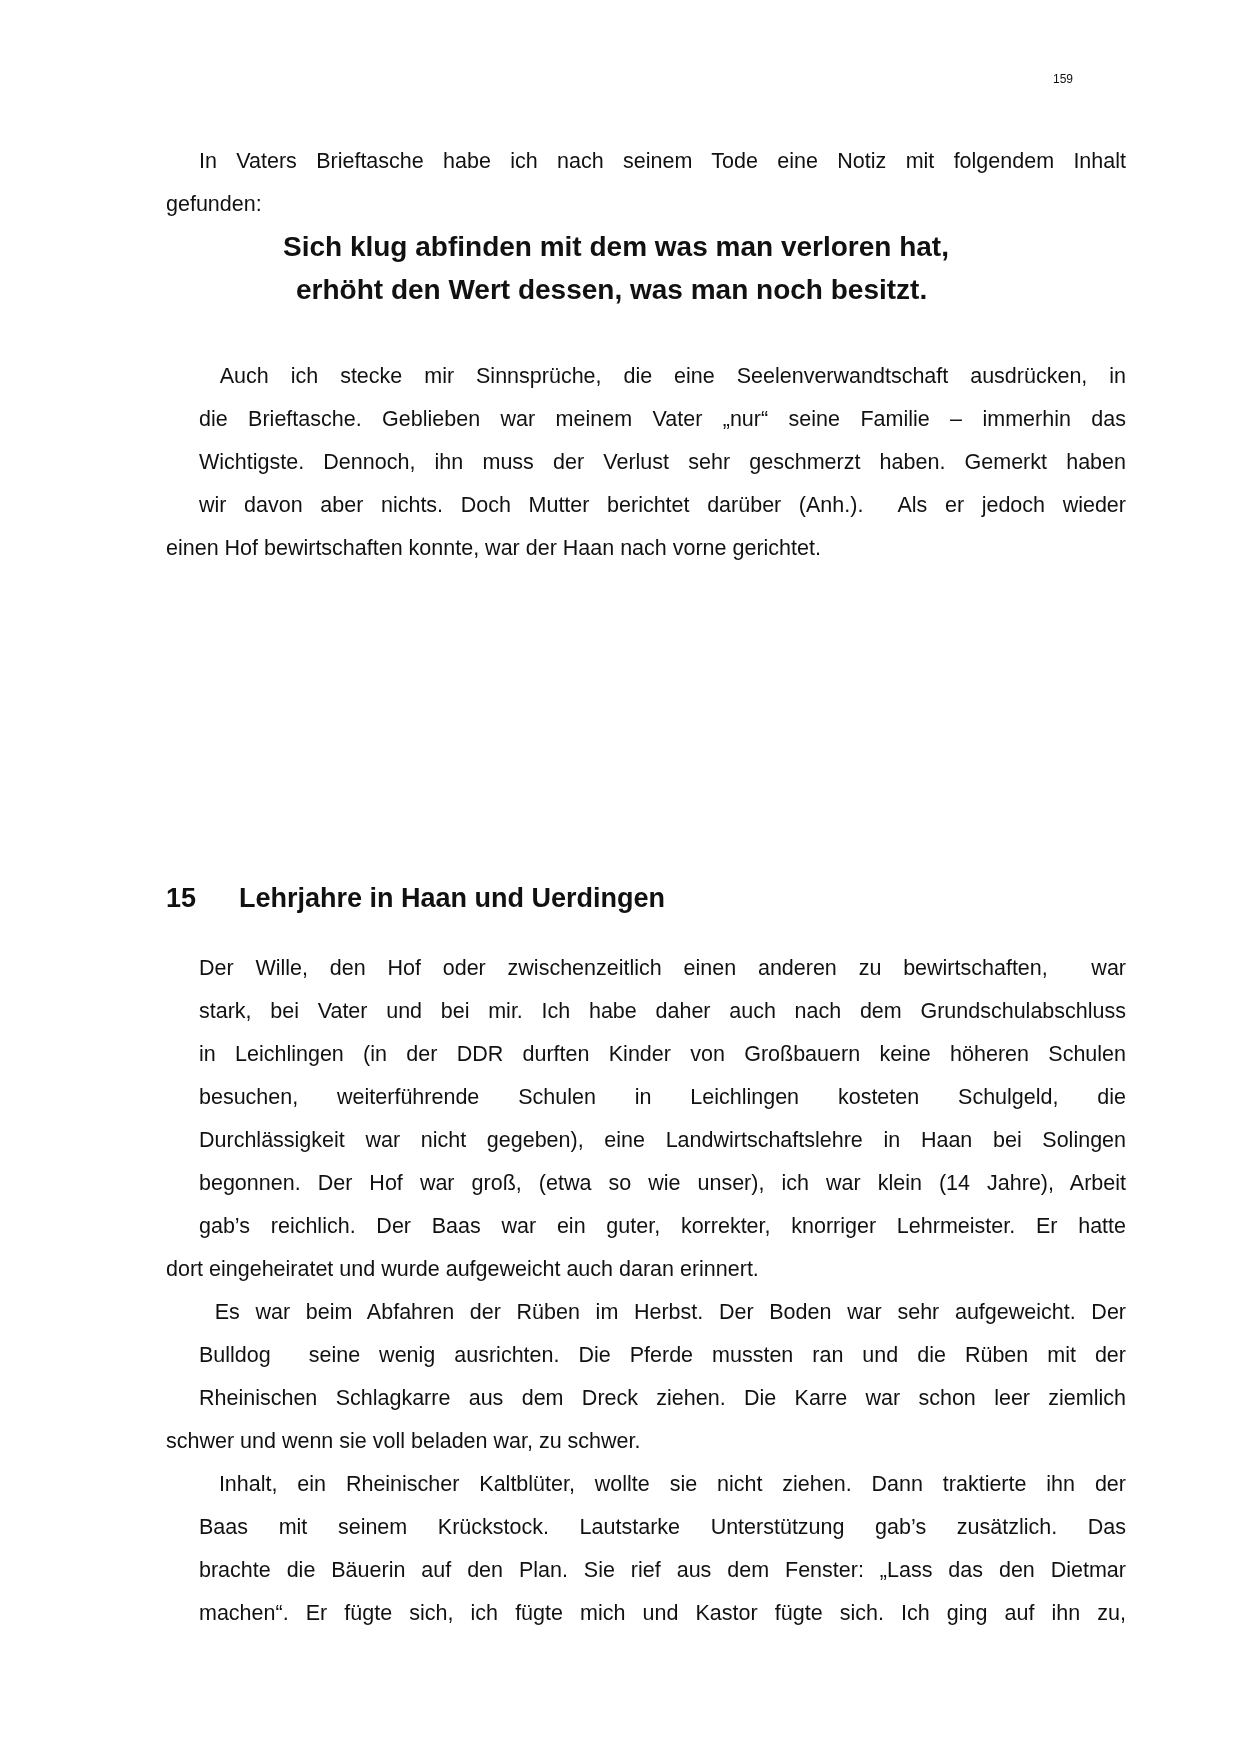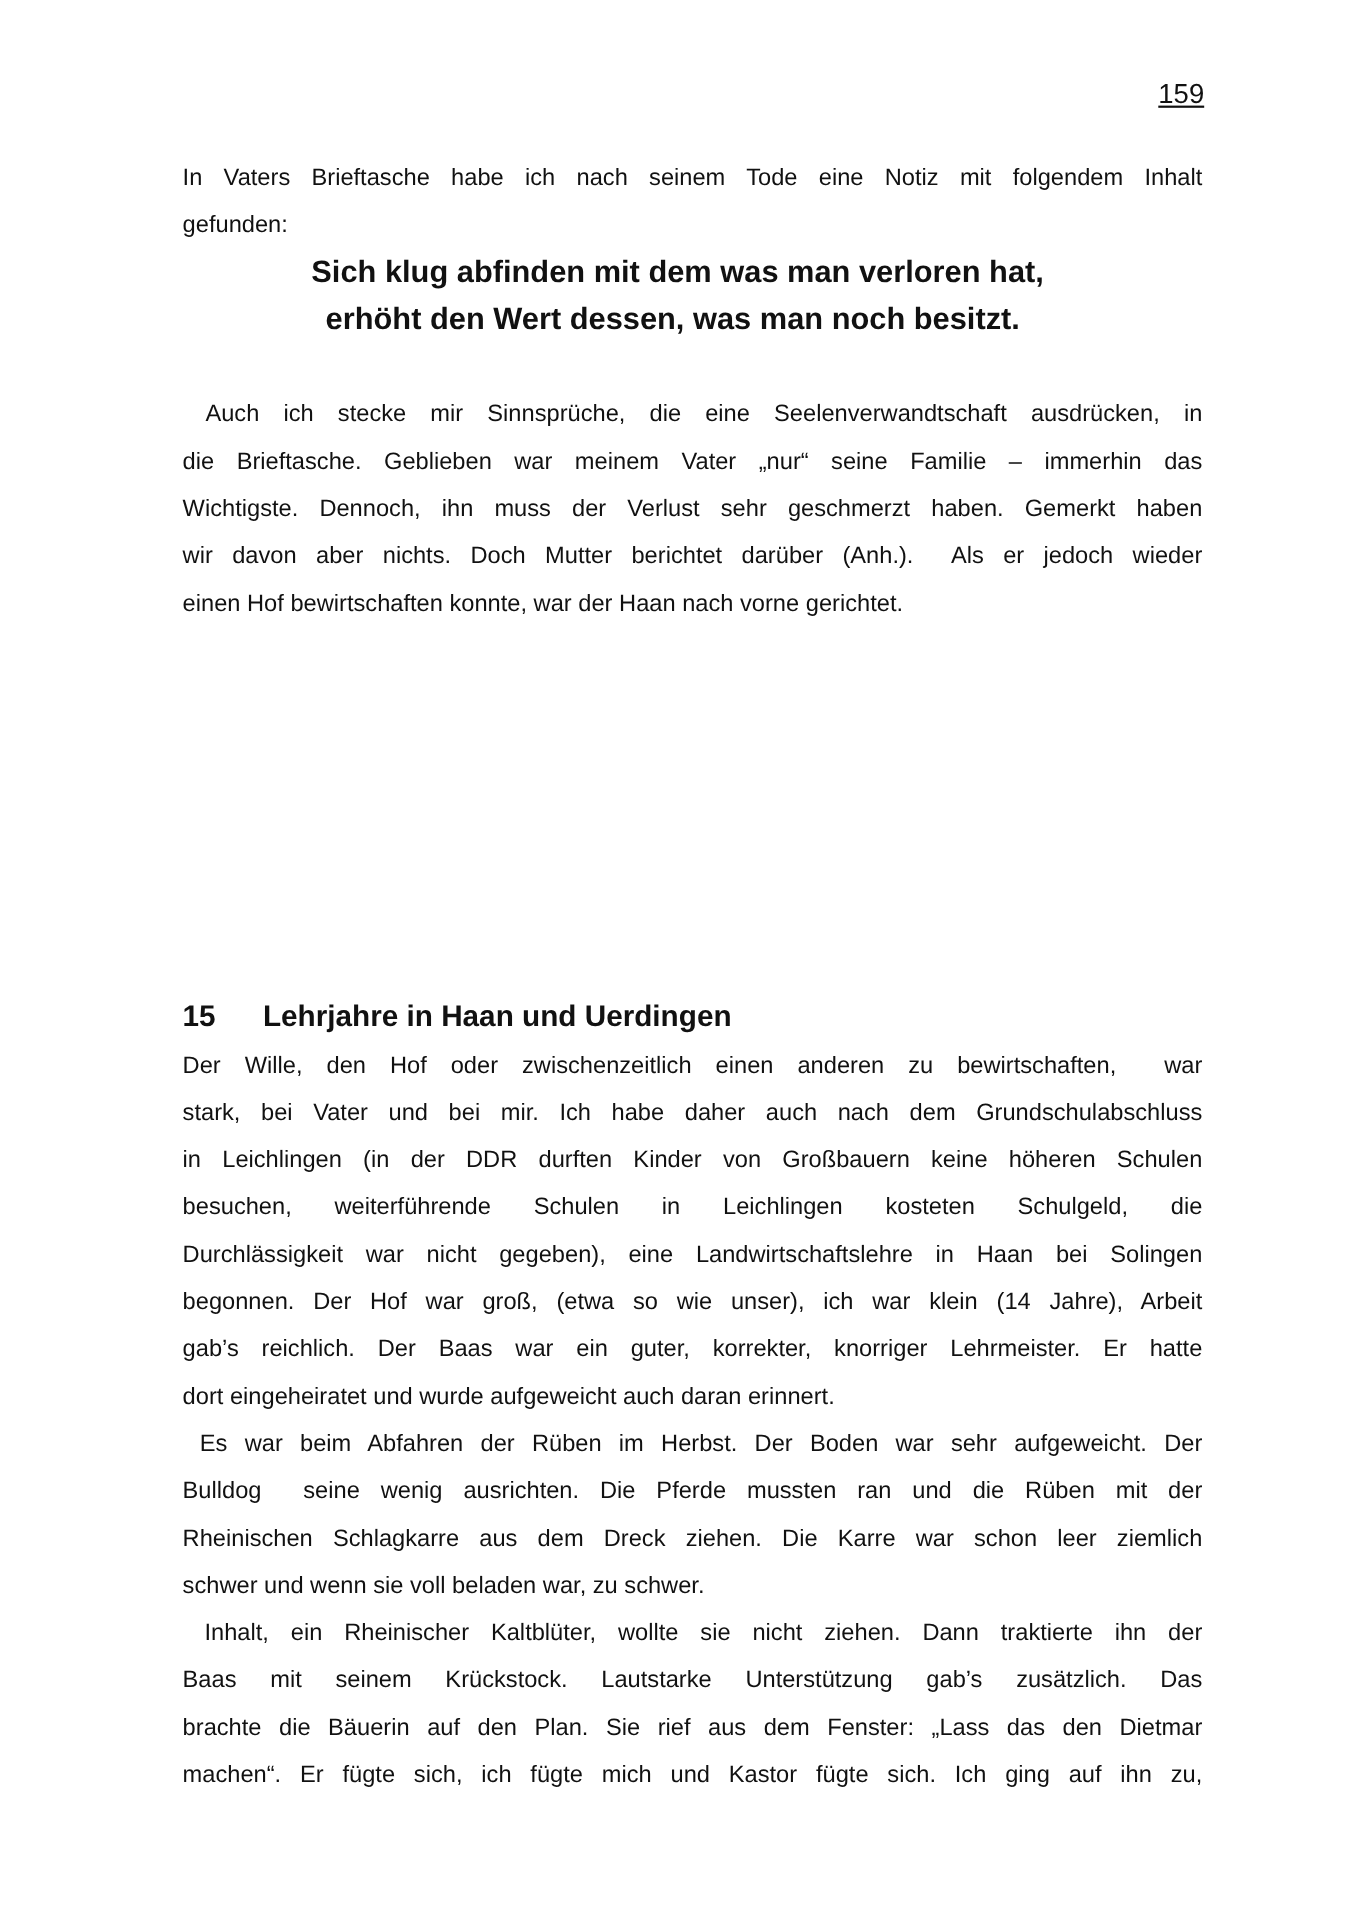--- a/index.html
+++ b/index.html
@@ -1,24 +1,24 @@
 <!DOCTYPE html>
 <html><head>
 <meta charset="utf-8">
 <style>
   html, body { margin: 0; padding: 0; background: #ffffff; }
   body { width: 1240px; height: 1754px; position: relative; overflow: hidden;
          font-family: "Liberation Sans", sans-serif; color: #111111; }
-  .page-number { position: absolute; top: 72px; left: 1053px; font-size: 25px; text-decoration: underline; }
+  .page-number { position: absolute; top: 72px; left: 1053px; font-size: 12px; }
   .line { position: absolute; left: 166px; width: 927px; font-size: 21.5px; white-space: nowrap;
           line-height: 30px; }
-  .just { text-align: justify; text-align-last: justify; }
+  .just { text-align: justify; text-align-last: justify; margin-left: 33px; }
   .quote { position: absolute; font-size: 28px; font-weight: bold; white-space: nowrap; line-height: 30px; }
   .heading { position: absolute; top: 883px; left: 166px; font-size: 27px; font-weight: bold; white-space: nowrap; }
-  .heading .num { display: inline-block; width: 73px; margin-top: 26px; }
+  .heading .num { display: inline-block; width: 73px; }
 </style>
 </head>
 <body>
 
 <div>
   <div class="page-number">159</div>
 
   <div class="line just" style="top:146px">In Vaters Brieftasche habe ich nach seinem Tode eine Notiz  mit folgendem Inhalt</div>
   <div class="line" style="top:189px">gefunden:</div>
 

